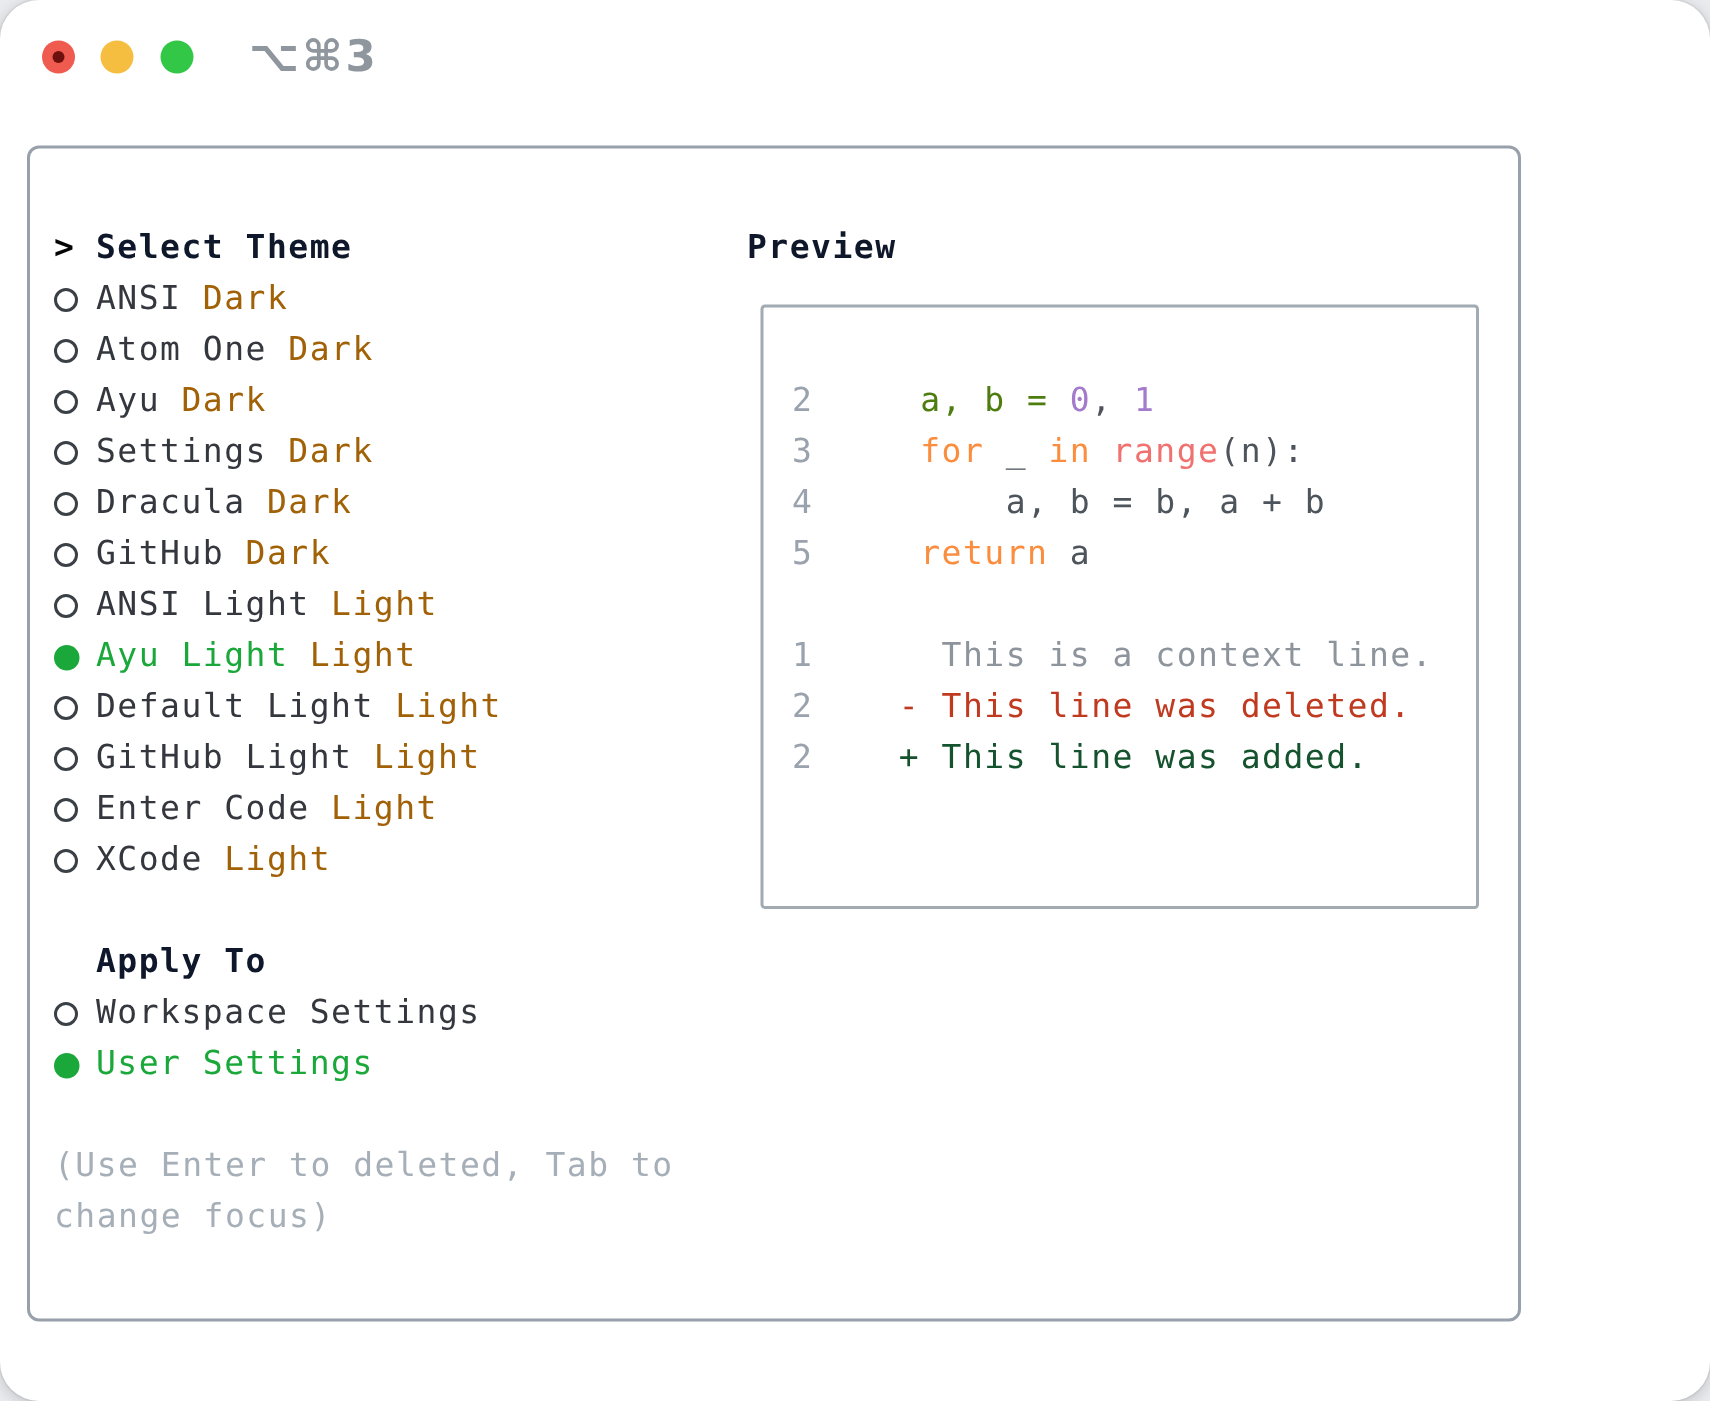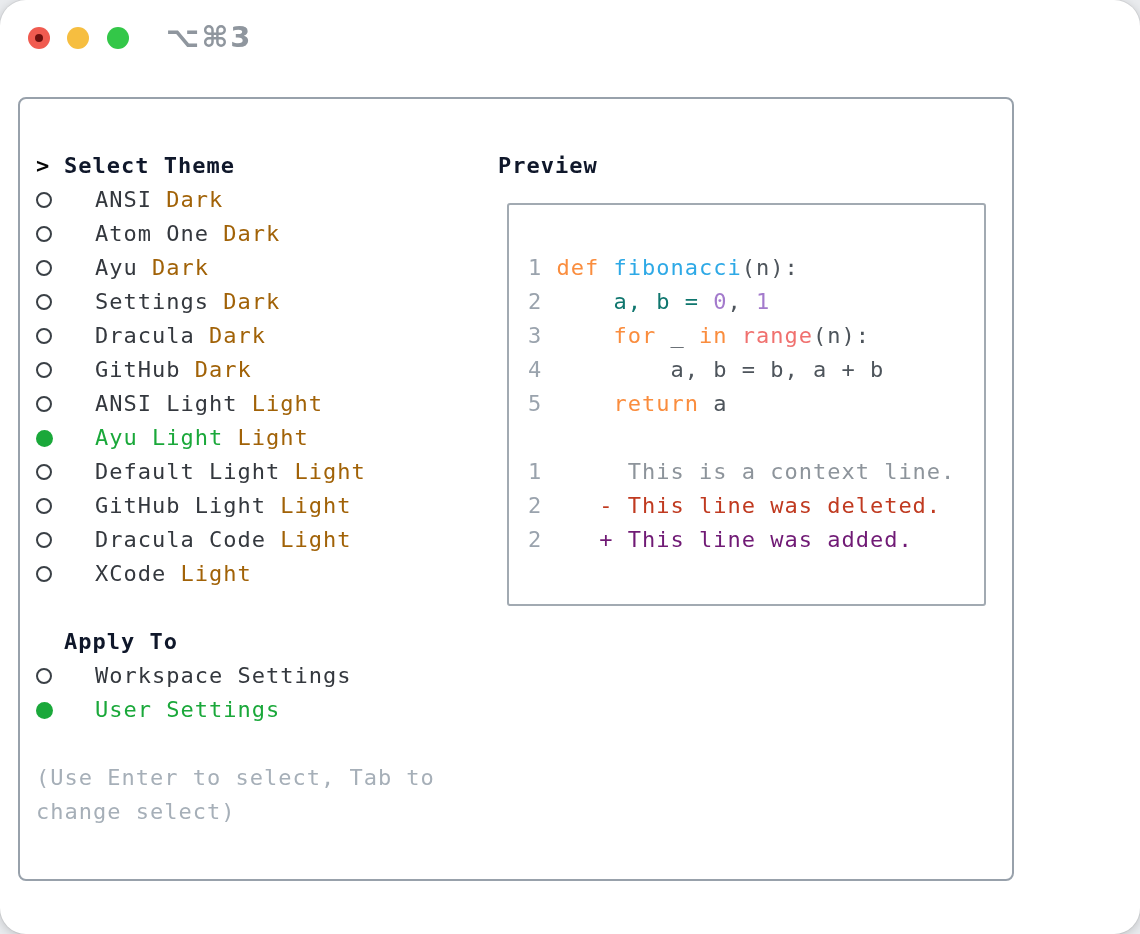--- a/index.html
+++ b/index.html
@@ -25,21 +25,21 @@
     position:absolute;left:18px;top:97px;width:996px;height:784px;box-sizing:border-box;
     border:2px solid #98a1ab;border-radius:8px;background:#fff;
   }
   .grid{font-size:22px;letter-spacing:1px;line-height:34px;}
   .row{height:34px;display:flex;align-items:center;white-space:pre;}
   .h{font-weight:bold;color:#0f172a;}
   .marker-cell{display:inline-flex;align-items:center;width:28px;flex-shrink:0;}
   .prefix{font-weight:bold;color:#050505;}
   .dot-o{width:12px;height:12px;border:2.5px solid #3a4046;border-radius:50%;box-sizing:content-box;}
   .dot-f{width:17px;height:17px;border-radius:50%;background:var(--accent,#1aa83a);}
-  .item .name{color:#34383e;margin-left:31px;}
+  .item .name{color:#34383e;}
   .item .name.sel-text{color:var(--accent,#1aa83a);}
   .item .variant{color:#a16207;}
   .left-pane{position:absolute;left:16px;top:50px;width:450px;}
   .apply-pane{position:absolute;left:16px;top:526px;width:450px;}
   .hint{
     position:absolute;left:16px;top:662px;width:440px;color:#a6afb8;
     font-size:22px;letter-spacing:1px;line-height:34px;white-space:pre-wrap;
   }
   
   .preview-title{position:absolute;left:478px;top:50px;height:34px;line-height:34px;font-size:22px;letter-spacing:1px;}
@@ -75,46 +75,45 @@
           <div class="row item"><span class="marker-cell"><span class="dot-o"></span></span><span class="name">ANSI</span><span class="variant"> Dark</span></div>
           <div class="row item"><span class="marker-cell"><span class="dot-o"></span></span><span class="name">Atom One</span><span class="variant"> Dark</span></div>
           <div class="row item"><span class="marker-cell"><span class="dot-o"></span></span><span class="name">Ayu</span><span class="variant"> Dark</span></div>
           <div class="row item"><span class="marker-cell"><span class="dot-o"></span></span><span class="name">Settings</span><span class="variant"> Dark</span></div>
           <div class="row item"><span class="marker-cell"><span class="dot-o"></span></span><span class="name">Dracula</span><span class="variant"> Dark</span></div>
           <div class="row item"><span class="marker-cell"><span class="dot-o"></span></span><span class="name">GitHub</span><span class="variant"> Dark</span></div>
           <div class="row item"><span class="marker-cell"><span class="dot-o"></span></span><span class="name">ANSI Light</span><span class="variant"> Light</span></div>
           <div class="row item"><span class="marker-cell"><span class="dot-f"></span></span><span class="name sel-text">Ayu Light</span><span class="variant"> Light</span></div>
           <div class="row item"><span class="marker-cell"><span class="dot-o"></span></span><span class="name">Default Light</span><span class="variant"> Light</span></div>
           <div class="row item"><span class="marker-cell"><span class="dot-o"></span></span><span class="name">GitHub Light</span><span class="variant"> Light</span></div>
-          <div class="row item"><span class="marker-cell"><span class="dot-o"></span></span><span class="name">Dracula Code</span><span class="variant"> Light</span></div>
+          <div class="row item"><span class="marker-cell"><span class="dot-o"></span></span><span class="name">Enter Code</span><span class="variant"> Light</span></div>
           <div class="row item"><span class="marker-cell"><span class="dot-o"></span></span><span class="name">XCode</span><span class="variant"> Light</span></div>
         </div>
     </div>
 
     <div class="apply-pane">
       <div class="row">
         <span class="marker-cell"></span>
         <span class="h">Apply To</span>
       </div>
       <div id="apply-items">
           <div class="row item"><span class="marker-cell"><span class="dot-o"></span></span><span class="name">Workspace Settings</span></div>
           <div class="row item"><span class="marker-cell"><span class="dot-f"></span></span><span class="name sel-text">User Settings</span></div>
         </div>
     </div>
 
-    <div class="hint">(Use Enter to select, Tab to change select)</div>
+    <div class="hint">(Use Enter to deleted, Tab to change focus)</div>
 
     <div class="preview-title h">Preview</div>
 
     <div class="preview-box" id="preview-box">
-        <div class="code-line"><span style="color: rgb(154, 163, 173);">1</span><span style="color: rgb(77, 84, 91);"> </span><span style="color: rgb(250, 141, 62);">def</span><span style="color: rgb(77, 84, 91);"> </span><span style="color: rgb(46, 169, 230);">fibonacci</span><span style="color: rgb(77, 84, 91);">(n):</span></div>
-        <div class="code-line"><span style="color: rgb(154, 163, 173);">2</span><span style="color: #0f766e;">     a, b = </span><span style="color: rgb(163, 122, 204);">0</span><span style="color: rgb(77, 84, 91);">, </span><span style="color: rgb(163, 122, 204);">1</span></div>
+        <div class="code-line"><span style="color: rgb(154, 163, 173);">2</span><span style="color: #4d7c0f;">     a, b = </span><span style="color: rgb(163, 122, 204);">0</span><span style="color: rgb(77, 84, 91);">, </span><span style="color: rgb(163, 122, 204);">1</span></div>
         <div class="code-line"><span style="color: rgb(154, 163, 173);">3</span><span style="color: rgb(77, 84, 91);">     </span><span style="color: rgb(250, 141, 62);">for</span><span style="color: rgb(77, 84, 91);"> _ </span><span style="color: rgb(250, 141, 62);">in</span><span style="color: rgb(77, 84, 91);"> </span><span style="color: rgb(240, 113, 111);">range</span><span style="color: rgb(77, 84, 91);">(n):</span></div>
         <div class="code-line"><span style="color: rgb(154, 163, 173);">4</span><span style="color: rgb(77, 84, 91);">         a, b = b, a + b</span></div>
         <div class="code-line"><span style="color: rgb(154, 163, 173);">5</span><span style="color: rgb(77, 84, 91);">     </span><span style="color: rgb(250, 141, 62);">return</span><span style="color: rgb(77, 84, 91);"> a</span></div>
         <div class="code-line"><span style="color: rgb(154, 163, 173);"></span></div>
         <div class="code-line"><span style="color: rgb(154, 163, 173);">1</span><span style="color: rgb(141, 148, 155);">      This is a context line.</span></div>
         <div class="code-line"><span style="color: rgb(154, 163, 173);">2</span><span style="color: rgb(192, 58, 32);">    - This line was deleted.</span></div>
-        <div class="code-line"><span style="color: rgb(154, 163, 173);">2</span><span style="color: #701a75;">    + This line was added.</span></div>
+        <div class="code-line"><span style="color: rgb(154, 163, 173);">2</span><span style="color: #14532d;">    + This line was added.</span></div>
       </div>
 
   </div>
 </div>
 
 </body></html>

